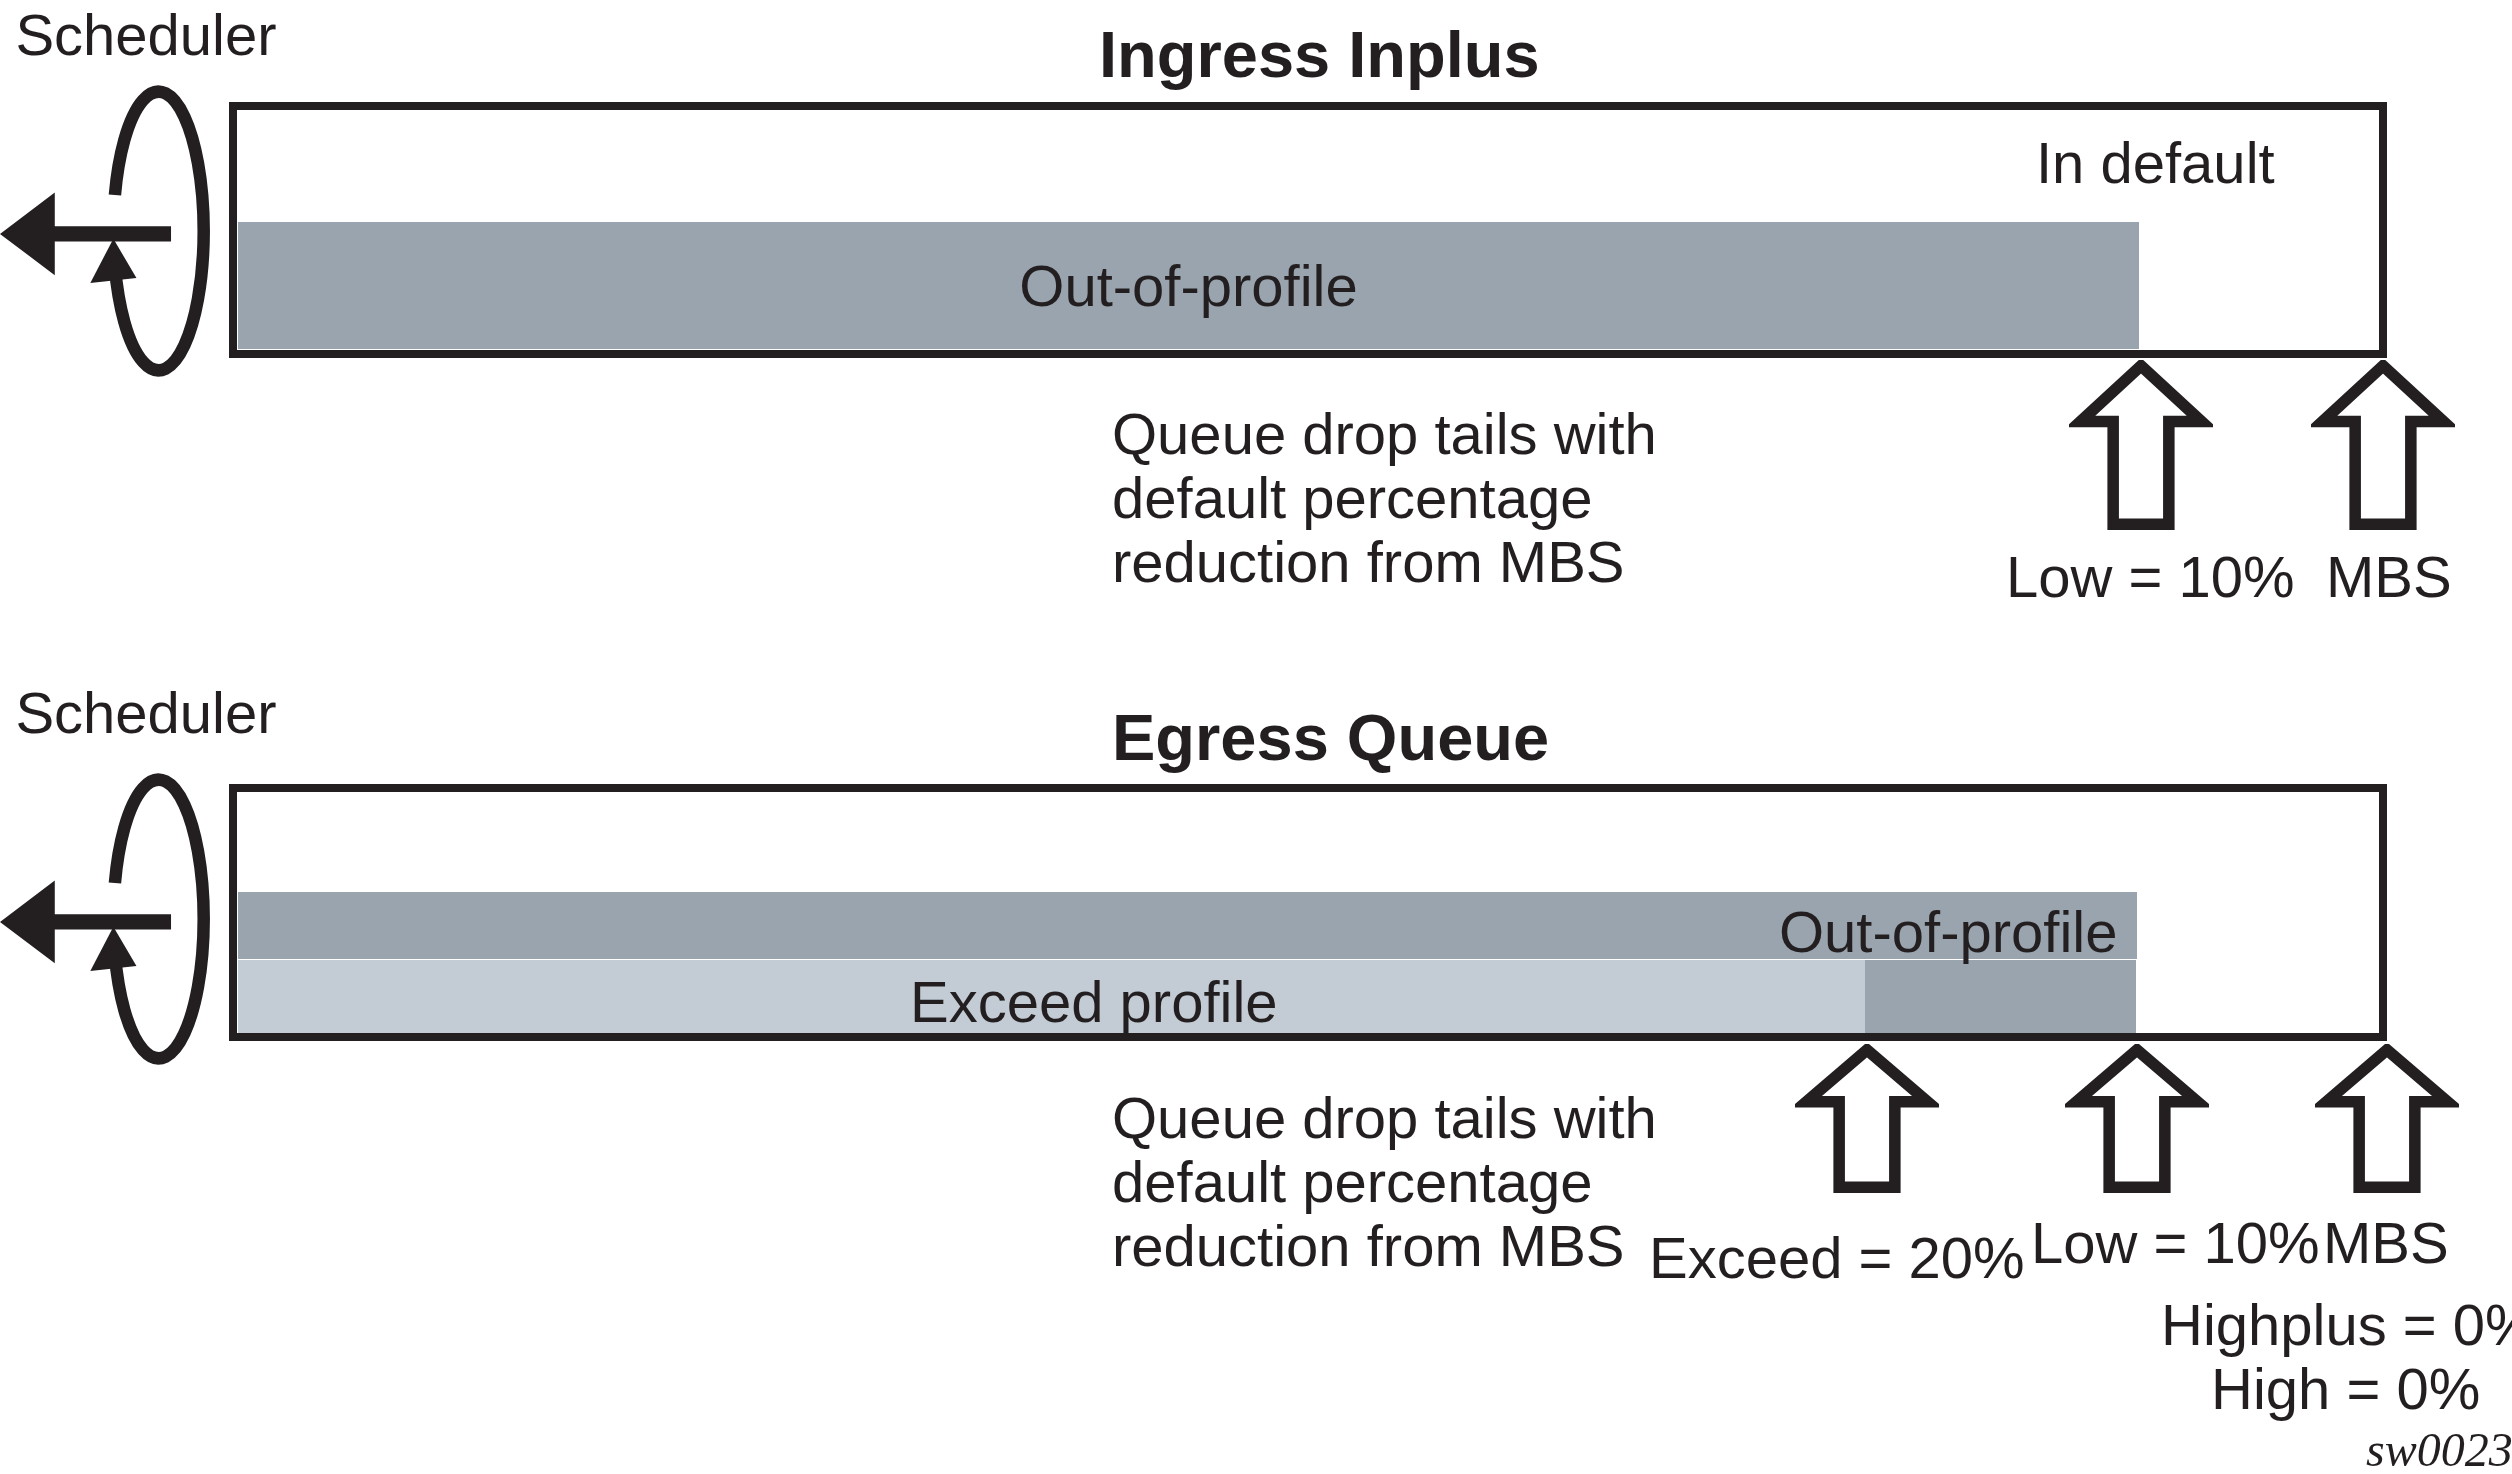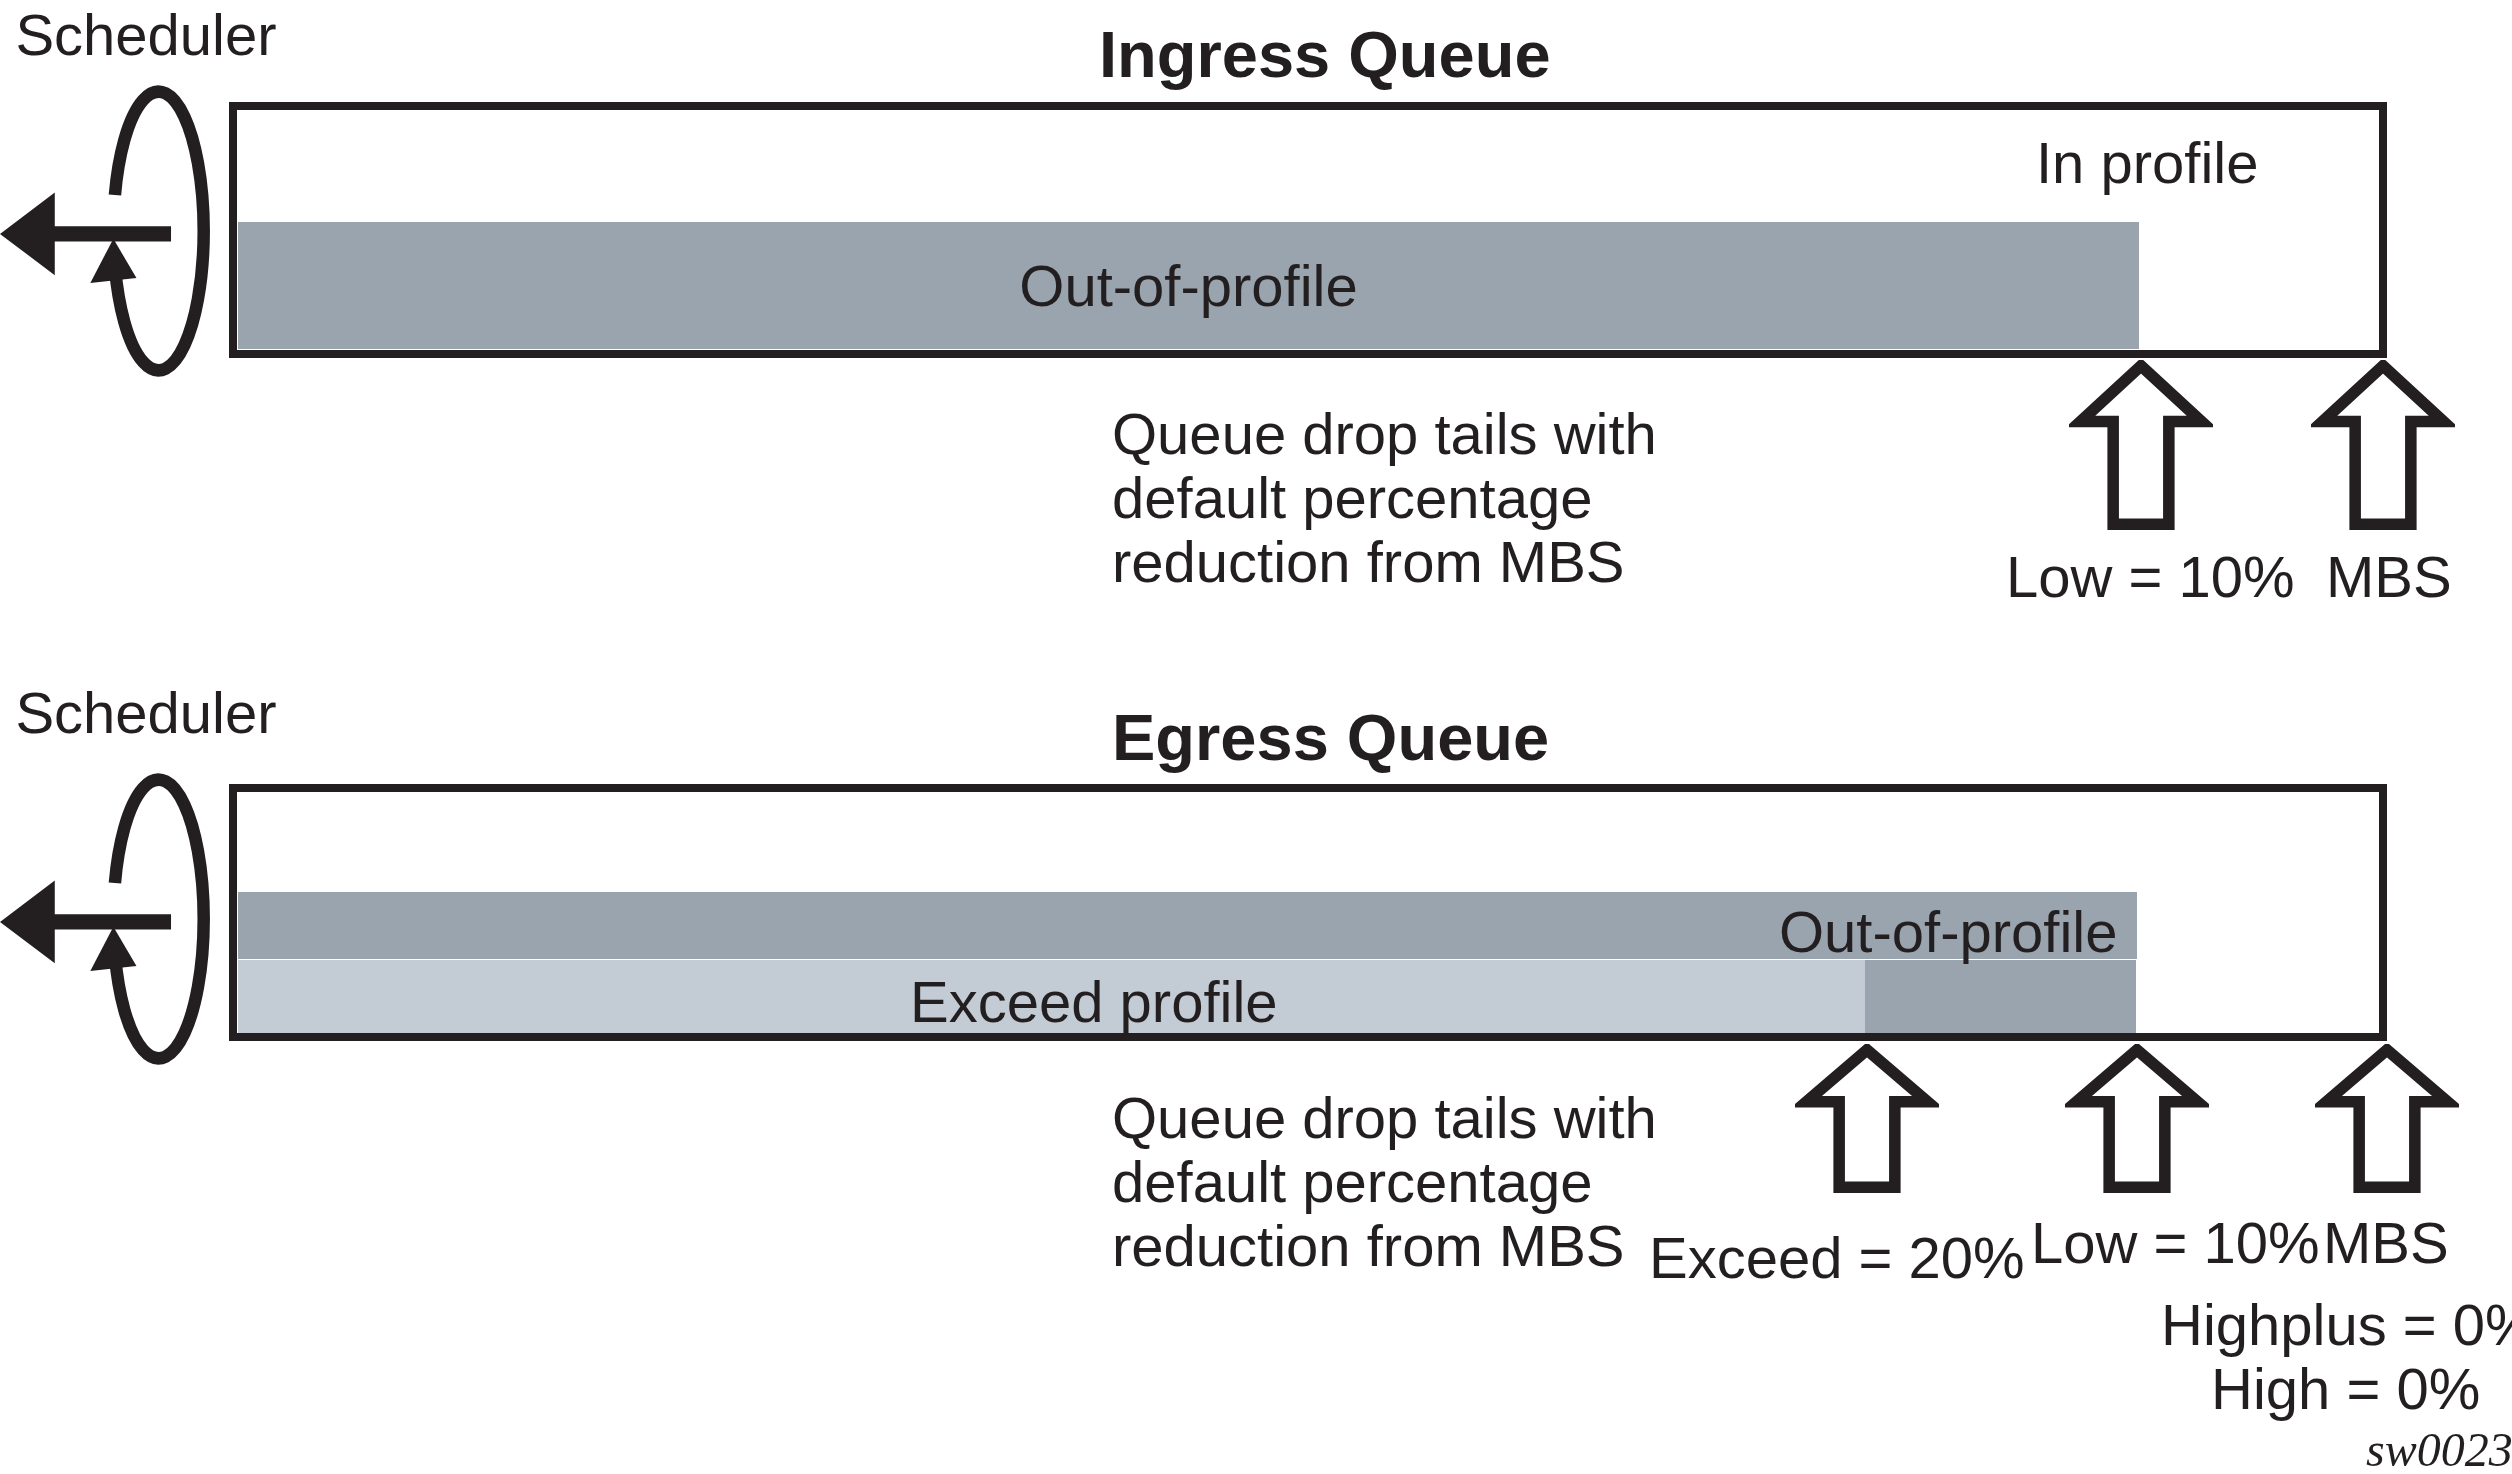--- a/index.html
+++ b/index.html
@@ -58,39 +58,39 @@
     <polygon points="118,163 94,209 142,204" fill="#231f20"></polygon>
     <polygon points="0,158 57,115 57,150 178,150 178,166 57,166 57,201" fill="#231f20"></polygon>
   </svg>
 
   <div class="qbox" style="left:229px;top:102px;width:2158px;height:256px;"></div>
 
   <div class="bar bar-dark bar-center" style="left:238px;top:222px;width:1901px;height:127px;">
     <span class="txt" style="position:static;">Out-of-profile</span>
   </div>
 
-  <div class="txt" style="left:2036px;top:131px;">In profile</div>
+  <div class="txt" style="left:2036px;top:131px;">In default</div>
 
   <div class="txt note" style="left:1112px;top:402px;">
     <div>Queue drop tails with</div>
     <div>default percentage</div>
     <div>reduction from MBS</div>
   </div>
 
   <svg style="left:2069px;top:360px;" width="144" height="171" viewBox="0 0 150 178">
     <polygon points="75,6 138,64 104,64 104,171 46,171 46,64 12,64" fill="#ffffff" stroke="#231f20" stroke-width="12"></polygon>
   </svg>
   <svg style="left:2311px;top:360px;" width="144" height="171" viewBox="0 0 150 178">
     <polygon points="75,6 138,64 104,64 104,171 46,171 46,64 12,64" fill="#ffffff" stroke="#231f20" stroke-width="12"></polygon>
   </svg>
 
   <div class="txt" style="left:2006px;top:545px;">Low = 10%</div>
   <div class="txt" style="left:2326px;top:545px;">MBS</div>
 
-  <div class="title" style="left:1099px;top:19px;">Ingress Queue</div>
+  <div class="title" style="left:1099px;top:19px;">Ingress Inplus</div>
 
   <div class="txt" style="left:15.4px;top:681px;">Scheduler</div>
 
   <svg style="left:0;top:770px;" width="221" height="298" viewBox="0 0 230 310">
     <path d="M 119.6 117.5 A 47 145 0 1 1 119.6 192.5" fill="none" stroke="#231f20" stroke-width="13"></path>
     <polygon points="118,163 94,209 142,204" fill="#231f20"></polygon>
     <polygon points="0,158 57,115 57,150 178,150 178,166 57,166 57,201" fill="#231f20"></polygon>
   </svg>
 
   <div class="title" style="left:1100px;top:702px;margin-left:12px;">Egress Queue</div>

